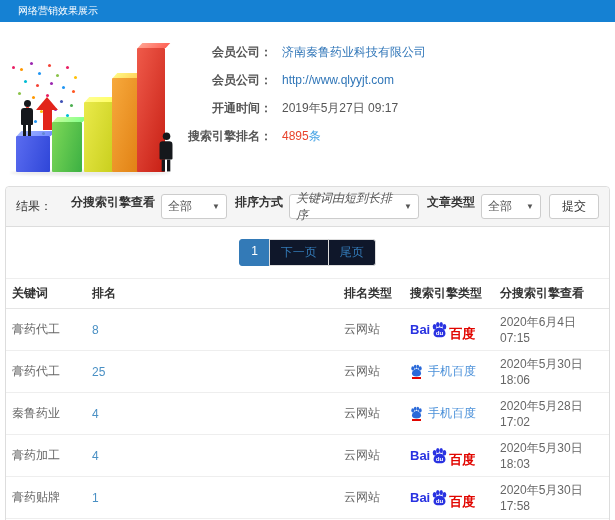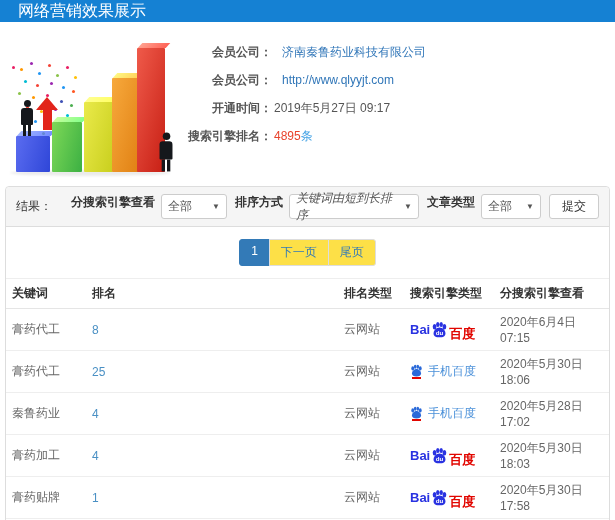--- a/index.html
+++ b/index.html
@@ -1,21 +1,21 @@
 <!DOCTYPE html>
 <html style="--header-blue: #1581d3; --link-blue: #3076b8; --rank-blue: #4a90c4; --highlight-red: #e8432c; --suffix-blue: #45a3e5; --active-page-bg: #337ab7; --baidu-blue: #2932e1; --baidu-red: #e10600; --mobile-blue: #4a90d9;"><head>
 <meta charset="utf-8">
 <style>
   * { margin:0; padding:0; box-sizing:border-box; }
   html,body { width:615px; height:520px; overflow:hidden; background:#fff;
     font-family:"Liberation Sans","DejaVu Sans",sans-serif; font-size:12px; color:#555; }
 
   
   .topbar { height:22px; background:var(--header-blue,#1581d3); color:#fff;
-    display:flex; align-items:center; padding-left:18px; font-size:16px; }
+    display:flex; align-items:center; padding-left:18px; font-size:10px; }
 
   
   .info-section { display:flex; margin-top:10px; height:148px; }
   .chart-art { position:relative; width:170px; height:146px; margin-left:6px; flex:none; }
   .bar { position:absolute; bottom:6px; border-radius:1px; }
   .bar::before { content:""; position:absolute; top:-5px; left:3px; width:100%; height:5px;
     transform:skewX(-42deg); opacity:.75; background:inherit; filter:brightness(1.45); }
   .bar-blue   { left:10px;  width:34px; height:36px;  background:linear-gradient(105deg,#5a6cf0,#2f46d8); }
   .bar-green  { left:46px;  width:30px; height:50px;  background:linear-gradient(105deg,#7ed957,#3cb country:#3cb043); background:linear-gradient(105deg,#7ed957,#3cb043); }
   .bar-yellow { left:78px;  width:29px; height:70px;  background:linear-gradient(105deg,#eaea4a,#c9cf1e); }
@@ -40,21 +40,21 @@
   .figure .head { width:7px; height:7px; border-radius:50%; background:#15181c; }
   .figure .torso { width:12px; height:17px; background:#15181c; border-radius:3px 3px 1px 1px; margin-top:1px; }
   .figure .legs { width:8px; height:11px;
     background:linear-gradient(to right,#15181c 42%,transparent 42%,transparent 58%,#15181c 58%); }
   .figure-left  { left:15px; bottom:42px; }
   .figure-right { right:4px; bottom:8px; transform:scale(1.08); }
 
   .info-rows { flex:1; padding-top:6px; }
   .info-row { display:flex; align-items:center; height:28px; }
   .info-label { width:96px; text-align:right; font-weight:bold; color:#555; flex:none; }
-  .info-value { margin-left:2px; color:#555; }
+  .info-value { margin-left:10px; color:#555; }
   a.info-link { margin-left:10px; color:var(--link-blue,#3076b8); text-decoration:none; cursor:pointer; }
   .hl-red { color:var(--highlight-red,#e8432c); }
   .hl-suffix { color:var(--suffix-blue,#45a3e5); }
 
   
   .panel { margin:6px 5px 0; border:1px solid #ddd; border-radius:4px; background:#fff; }
   .panel-heading { background:#f5f5f5; border-bottom:1px solid #ddd; border-radius:4px 4px 0 0;
     padding:7px 10px; display:flex; align-items:center; }
   .result-label { color:#333; }
   .filter-controls { margin-left:auto; display:flex; }
@@ -63,21 +63,21 @@
     border:1px solid #ccc; border-radius:3px; background:#fff; height:25px;
     padding:0 6px; color:#555; cursor:pointer; }
   .select .caret { font-size:8px; color:#555; margin-left:6px; }
   .sel-engine { width:66px; } .sel-sort { width:130px;font-style:italic; } .sel-article { width:60px; }
   .submit-btn { margin-left:8px; height:25px; padding:0 12px; border:1px solid #ccc;
     border-radius:3px; background:#fff; color:#333; font-size:12px; cursor:pointer;
     font-family:inherit; }
 
   .panel-body { padding-top:12px; }
   .pagination { display:flex; justify-content:center; margin-bottom:12px; }
-  .page-btn { display:inline-block; padding:4px 11px; border:1px solid #ddd; background:#fde047;
+  .page-btn { display:inline-block; padding:4px 11px; border:1px solid #ddd; background:#0f172a;
     color:var(--active-page-bg,#337ab7); text-decoration:none; margin-left:-1px; cursor:pointer; }
   .page-btn:first-child { border-radius:3px 0 0 3px; margin-left:0; }
   .page-btn:last-child { border-radius:0 3px 3px 0; }
   .page-btn.active { background:var(--active-page-bg,#337ab7); border-color:var(--active-page-bg,#337ab7);
     color:#fff; }
 
   table { width:100%; border-collapse:collapse; font-size:12px; }
   thead tr { border-top:1px solid #eee; border-bottom:1px solid #e5e5e5; }
   th { text-align:left; font-weight:bold; color:#333; padding:6px 6px; }
   td { padding:5px 6px; color:#666; border-bottom:1px solid #eee; height:28px; }

